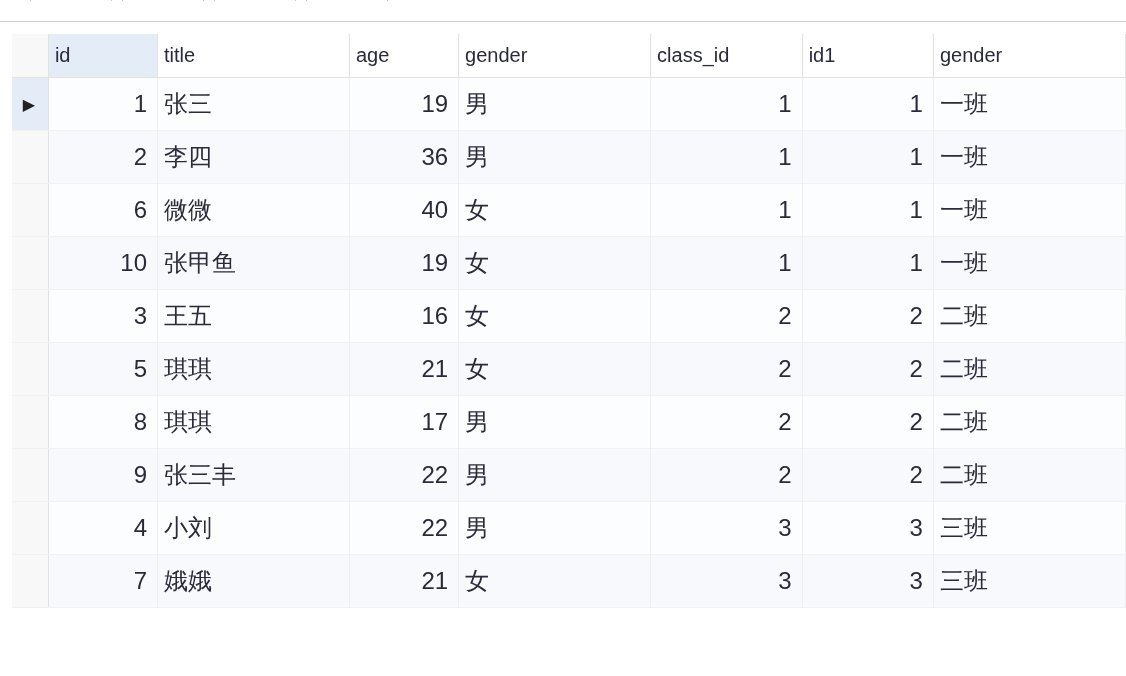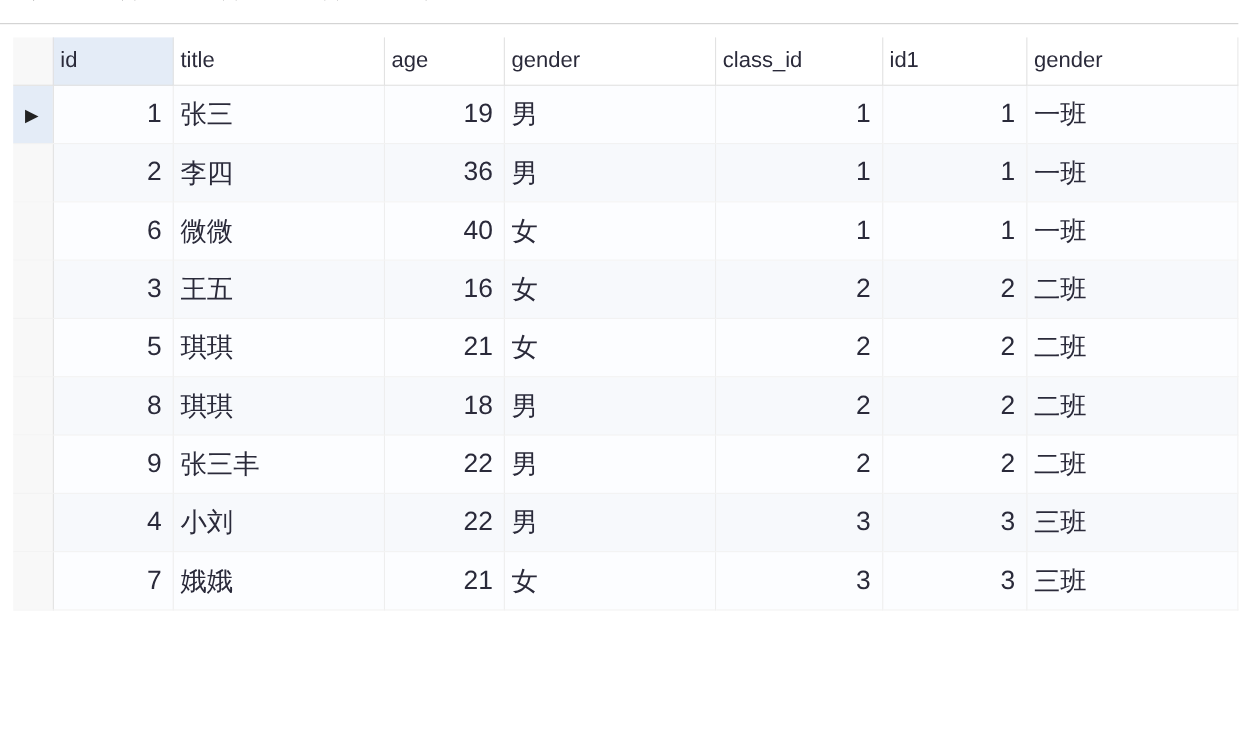--- a/index.html
+++ b/index.html
@@ -172,20 +172,30 @@
             <td class="num">6</td>
             <td>微微</td>
             <td class="num">40</td>
             <td>女</td>
             <td class="num">1</td>
             <td class="num">1</td>
             <td>一班</td>
           </tr>
           <tr>
             <td class="gutter"></td>
+            <td class="num">10</td>
+            <td>张甲鱼</td>
+            <td class="num">19</td>
+            <td>女</td>
+            <td class="num">1</td>
+            <td class="num">1</td>
+            <td>一班</td>
+          </tr>
+          <tr>
+            <td class="gutter"></td>
             <td class="num">3</td>
             <td>王五</td>
             <td class="num">16</td>
             <td>女</td>
             <td class="num">2</td>
             <td class="num">2</td>
             <td>二班</td>
           </tr>
           <tr>
             <td class="gutter"></td>
@@ -194,21 +204,21 @@
             <td class="num">21</td>
             <td>女</td>
             <td class="num">2</td>
             <td class="num">2</td>
             <td>二班</td>
           </tr>
           <tr>
             <td class="gutter"></td>
             <td class="num">8</td>
             <td>琪琪</td>
-            <td class="num">18</td>
+            <td class="num">17</td>
             <td>男</td>
             <td class="num">2</td>
             <td class="num">2</td>
             <td>二班</td>
           </tr>
           <tr>
             <td class="gutter"></td>
             <td class="num">9</td>
             <td>张三丰</td>
             <td class="num">22</td>

